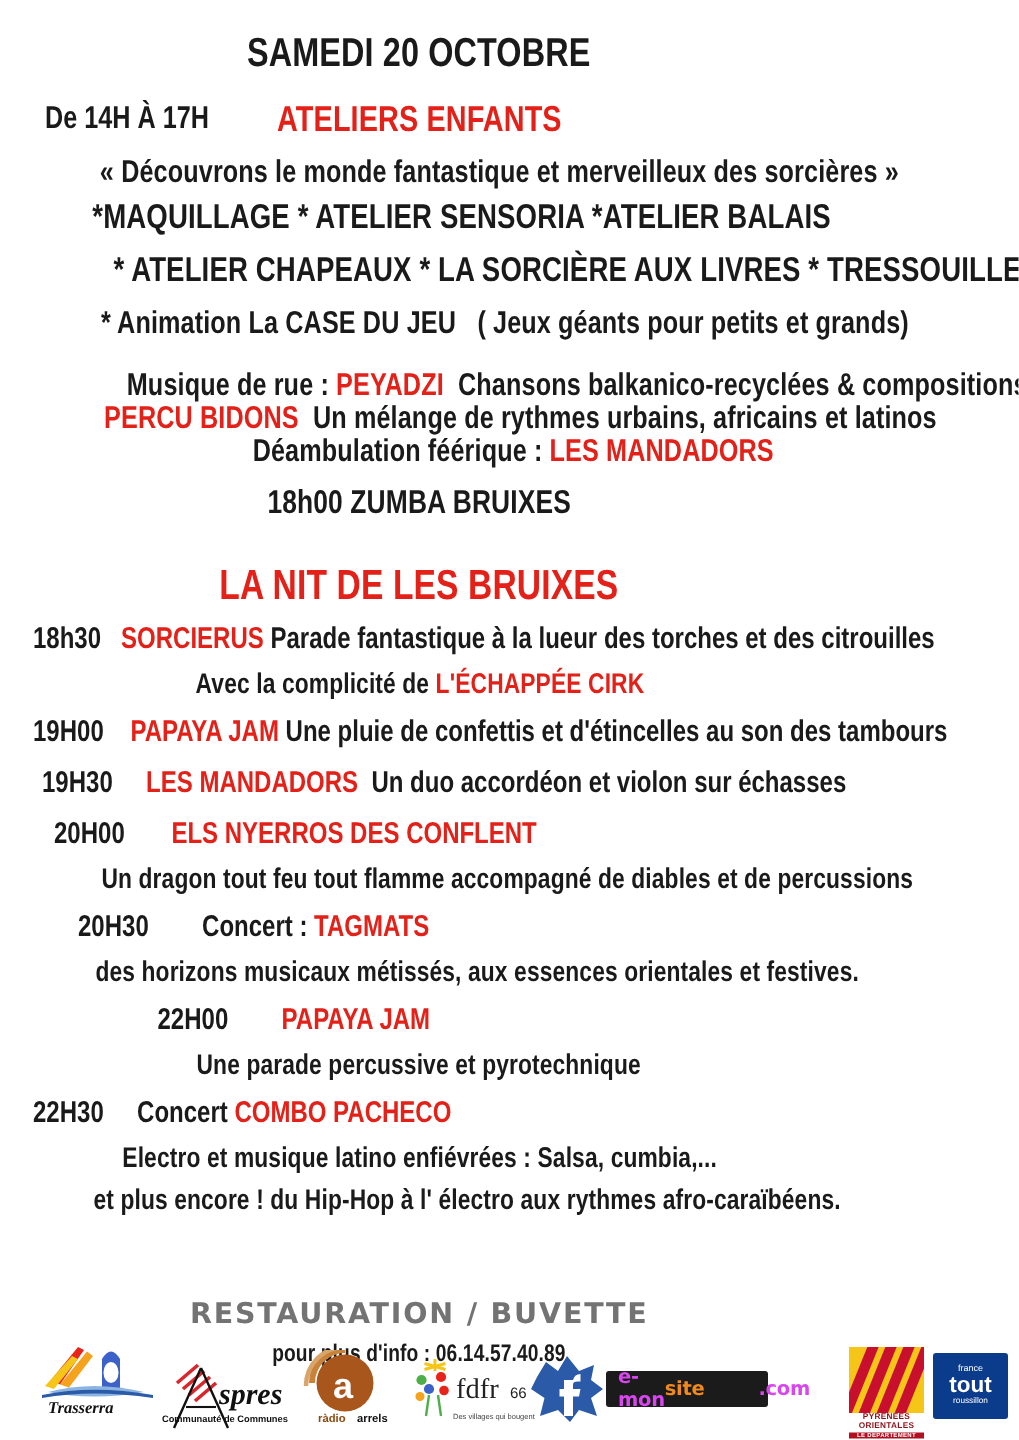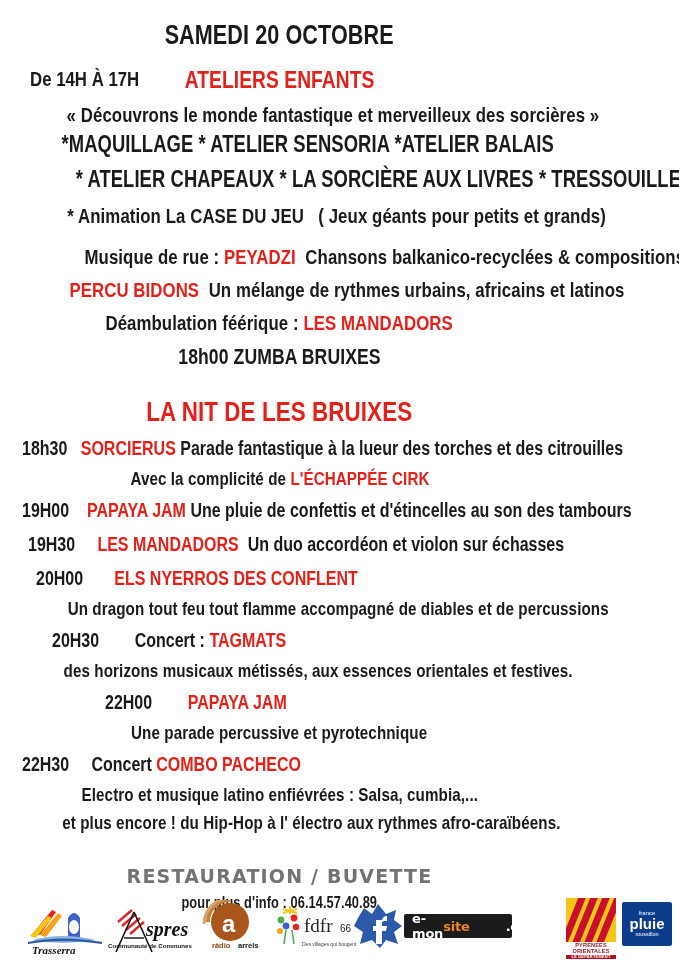--- a/index.html
+++ b/index.html
@@ -55,21 +55,21 @@
   }
   #workshop-head .mid {
     position: absolute; left: 0; right: 0; text-align: center; font-size: 24px; top: -1px;
   }
   .sub-line { margin-top: 11px; font-size: 21px; }
   .ws-line { margin-top: 8px; font-size: 23px; }
   .ws-line2 { margin-top: 12px; font-size: 23px; }
   .anim-line { margin-top: 14px; font-size: 21px; }
 
   .music-block { margin-top: 20px; }
-  .music-line { margin-top: 12px; font-size: 21px; }
+  .music-line { margin-top: 1px; font-size: 21px; text-align: right; }
   .music-line.first { margin-top: 0; text-align: center; }
   .zumba-line { margin-top: 13px; font-size: 22px; }
 
   .nit-title { margin-top: 30px; font-size: 28px; }
 
   .prog-line { margin-top: 11px; font-size: 20px; }
   .prog-desc { margin-top: 9px; font-size: 19px; }
 
   
   .footer { position: absolute; left: 0; right: 0; bottom: 0; height: 100px; }
@@ -83,21 +83,21 @@
     font-variant: small-caps;
   }
   .info { text-align: center; margin-top: 6px; font-size: 16px; }
 
   .logos {
     position: absolute; left: 0; right: 0; bottom: 2px; height: 62px;
   }
   .logo { position: absolute; bottom: 0; }
 
   
-  #logo-trasserra { left: 22px; bottom: 0; width: 100px; height: 56px; }
+  #logo-trasserra { left: 22px; bottom: 12px; width: 100px; height: 56px; }
   
   #logo-aspres { left: 104px; bottom: 2px; width: 110px; height: 58px; }
   
   #logo-arrels { left: 200px; bottom: 6px; width: 78px; height: 52px; }
   
   #logo-fdfr { left: 272px; bottom: 6px; width: 86px; height: 52px; }
   
   #logo-facebook { left: 352px; bottom: 8px; width: 54px; height: 48px; }
   
   #logo-emonsite { left: 404px; bottom: 18px; width: 108px; height: 26px; }
@@ -109,21 +109,21 @@
   .emonsite-box {
     background: #1b1b1b;
     border-radius: 2px;
     width: 108px; height: 24px;
     display: flex; align-items: center; justify-content: center;
     font-family: "DejaVu Sans", sans-serif;
     font-weight: bold;
     font-size: 13px;
     letter-spacing: -0.2px;
   }
-  .emonsite-box .w { color: #ffffff; padding-left: 36px; }
+  .emonsite-box .w { color: #d946ef; padding-left: 36px; }
   .emonsite-box .o { color: #F08A1E; }
 
   .pyr-box {
     width: 50px; height: 44px; background: #F5C518;
     position: relative; overflow: hidden;
   }
   .pyr-box .bar {
     position: absolute; width: 7px; height: 54px; background: #C8102E;
     transform: rotate(22deg); top: -6px;
   }
@@ -345,21 +345,21 @@
         <div class="pyr-cap">
           <span>PYRENEES</span><br>
           <span>ORIENTALES</span>
           <span class="sub">LE DEPARTEMENT</span>
         </div>
       </div>
 
       <div class="logo" id="logo-francebleu">
         <div class="fb-box">
           <span class="f1">france</span>
-          <span class="f2">pluie</span>
+          <span class="f2">tout</span>
           <span class="f3">roussillon</span>
         </div>
       </div>
 
     </div>
   </div>
 
 </div>
 
 </body></html>

